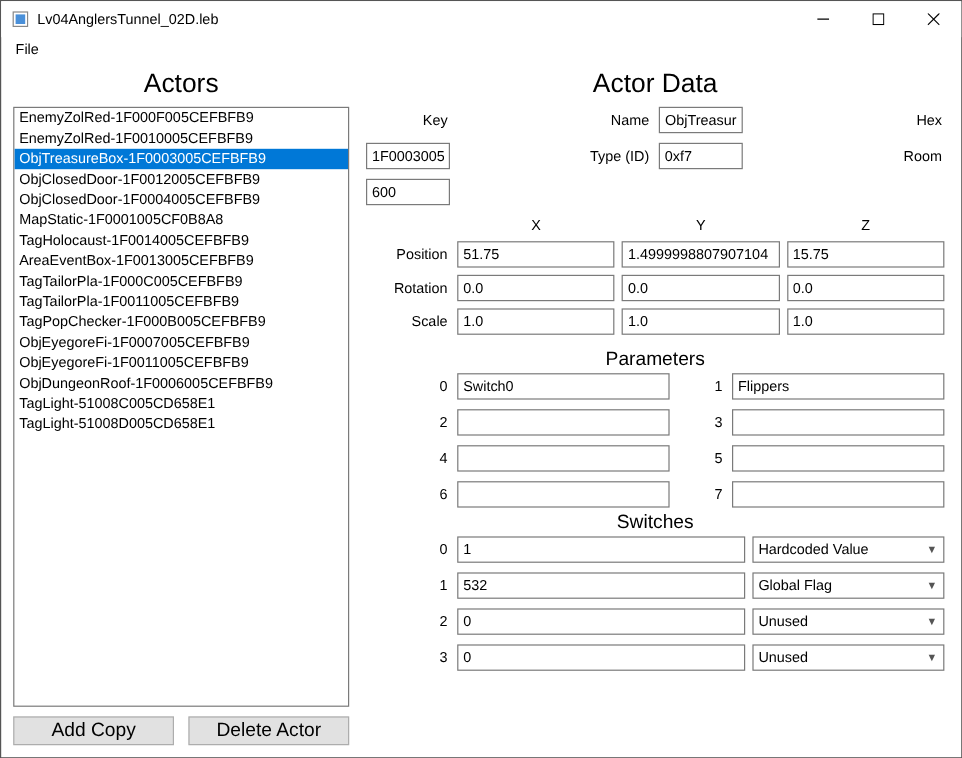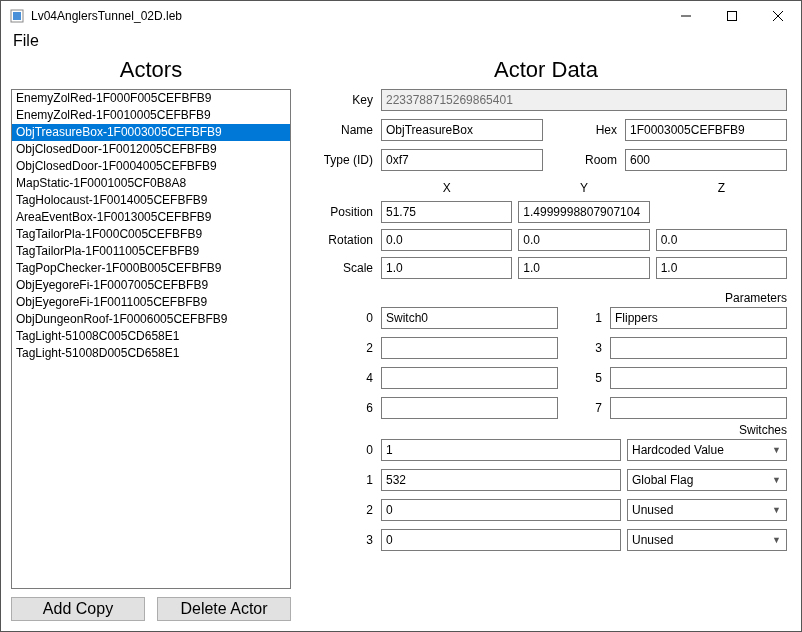--- a/index.html
+++ b/index.html
@@ -40,21 +40,21 @@
     font-size: 12px;
   }
   .menubar {
     height: 20px;
     padding: 0 6px;
     display: flex; align-items: center;
     border-bottom: 1px solid transparent;
   }
   .menubar .menuitem {
     padding: 2px 6px;
-    font-size: 16px;
+    font-size: 12px;
   }
   .content {
     flex: 1;
     display: flex;
     padding: 4px 10px 10px 10px;
     gap: 10px;
   }
   .panel-left {
     width: 280px;
     display: flex;
@@ -123,22 +123,22 @@
     border: 1px solid #7a7a7a;
     background: #fff;
     font: inherit;
     padding: 2px 4px;
   }
   input.textfield[disabled] {
     background: #f0f0f0; color: #6d6d6d;
   }
   .section-label {
     grid-column: 1 / -1;
-    text-align: right;
-    font-size: 12px;
+    text-align: center;
+    font-size: 16px;
     padding: 2px 0 2px 0;
   }
   .three-head {
     display: grid;
     grid-template-columns: 70px 1fr 1fr 1fr;
     column-gap: 6px;
     text-align: center;
     font-size: 12px;
     margin-top: 10px;
   }
@@ -244,23 +244,20 @@
         <div class="btn">Add Copy</div>
         <div class="btn">Delete Actor</div>
       </div>
     </div>
 
     <div class="panel-right">
       <div class="panel-title">Actor Data</div>
 
       <div class="form">
         <div class="lbl">Key</div>
-        <div style="grid-column: 2 / span 3;">
-          <input class="textfield" disabled="" value="2233788715269865401" style="">
-        </div>
 
         <div class="lbl">Name</div>
         <input class="textfield" value="ObjTreasureBox" style="">
         <div class="lbl">Hex</div>
         <input class="textfield" value="1F0003005CEFBFB9" style="">
 
         <div class="lbl">Type (ID)</div>
         <input class="textfield" value="0xf7" style="">
         <div class="lbl">Room</div>
         <input class="textfield" value="600" style="">
@@ -269,20 +266,21 @@
       <div class="three-head">
         <div></div>
         <div class="col">X</div>
         <div class="col">Y</div>
         <div class="col">Z</div>
       </div>
       <div class="three-row">
         <div class="lbl">Position</div>
         <input class="textfield" value="51.75" style="">
         <input class="textfield" value="1.4999998807907104" style="">
+        <input class="textfield" value="15.75" style="">
       </div>
       <div class="three-row">
         <div class="lbl">Rotation</div>
         <input class="textfield" value="0.0" style="">
         <input class="textfield" value="0.0" style="">
         <input class="textfield" value="0.0" style="">
       </div>
       <div class="three-row">
         <div class="lbl">Scale</div>
         <input class="textfield" value="1.0" style="">

